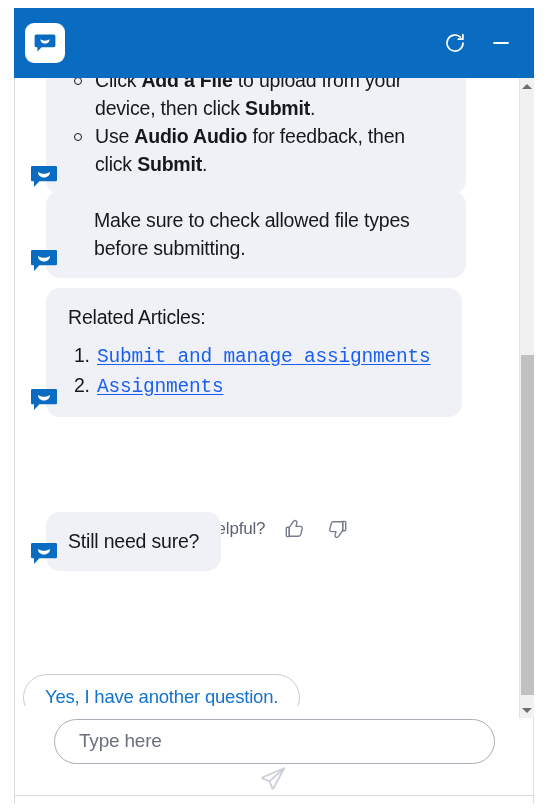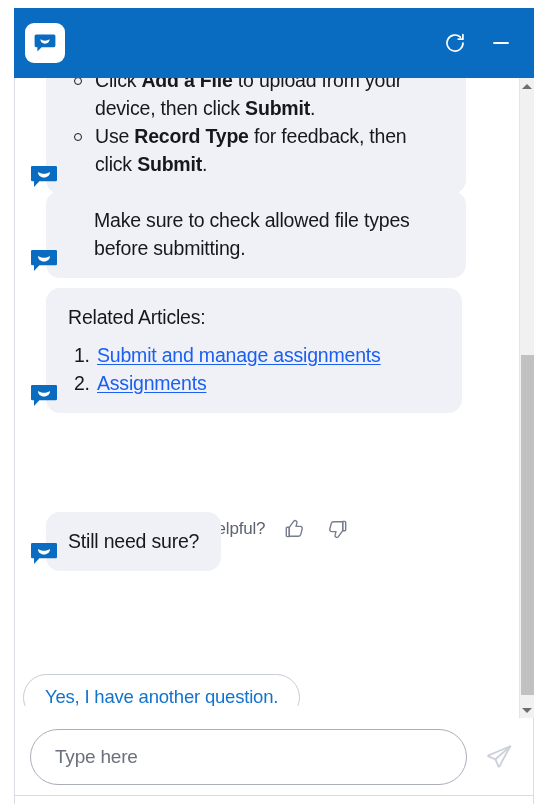--- a/index.html
+++ b/index.html
@@ -151,20 +151,21 @@
   .bubble ol {
     list-style: decimal;
     margin: 10px 0 0 0;
     padding-left: 27px;
   }
   .bubble ol li { padding-left: 2px; }
   .bubble ol li a {
     color: #1a5ff0;
     text-decoration: underline;
     text-underline-offset: 2px;
+    font-family: Liberation Mono, monospace;
   }
   .rel-title { margin-bottom: 2px; }
 
   
   .feedback-row {
     position: absolute;
     left: 52px;
     top: 448px;
     display: flex;
     align-items: center;
@@ -251,20 +252,21 @@
   .composer {
     position: absolute;
     left: 15px;
     top: 719px;
     width: 504px;
     height: 76px;
     background: #ffffff;
     display: flex;
     align-items: center;
     z-index: 30;
+    flex-direction: column;
   }
   .input-wrap {
     margin-left: 15px;
     width: 441px;
     height: 56px;
     border: 1px solid #a9aeb8;
     border-radius: 30px;
     display: flex;
     align-items: center;
   }
@@ -326,21 +328,21 @@
     <div class="msg-row" style="top:-30px;">
       <div class="avatar">
         <svg width="30" height="30" viewBox="0 0 24 24">
           <path d="M2.6 3.2h18.8a1 1 0 0 1 1 1v10.2a1 1 0 0 1-1 1H8.3L4 20v-4.6H2.6a1 1 0 0 1-1-1V4.2a1 1 0 0 1 1-1z" fill="#0a6cc1"></path>
           <path d="M7.2 8c0 2.6 2 4.4 4.8 4.4S16.8 10.6 16.8 8c-1.4.9-3 1.4-4.8 1.4S8.6 8.9 7.2 8z" fill="#ffffff"></path>
         </svg>
       </div>
       <div class="bubble" style="width:420px;padding-top:30px;">
         <ul>
           <li><span>Click </span><b>Add a File</b><span> to upload from your device, then click </span><b>Submit</b><span>.</span></li>
-          <li><span>Use </span><b>Record Type</b><span> for feedback, then click </span><b>Submit</b><span>.</span></li>
+          <li><span>Use </span><b>Audio Audio</b><span> for feedback, then click </span><b>Submit</b><span>.</span></li>
         </ul>
       </div>
     </div>
 
     <div class="msg-row" style="top:125px;">
       <div class="avatar">
         <svg width="30" height="30" viewBox="0 0 24 24">
           <path d="M2.6 3.2h18.8a1 1 0 0 1 1 1v10.2a1 1 0 0 1-1 1H8.3L4 20v-4.6H2.6a1 1 0 0 1-1-1V4.2a1 1 0 0 1 1-1z" fill="#0a6cc1"></path>
           <path d="M7.2 8c0 2.6 2 4.4 4.8 4.4S16.8 10.6 16.8 8c-1.4.9-3 1.4-4.8 1.4S8.6 8.9 7.2 8z" fill="#ffffff"></path>
         </svg>

